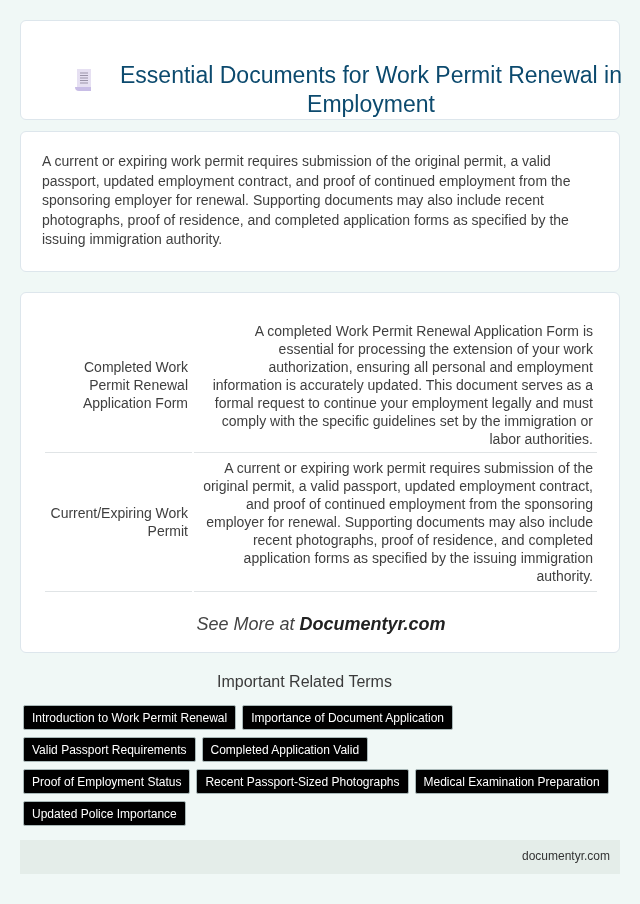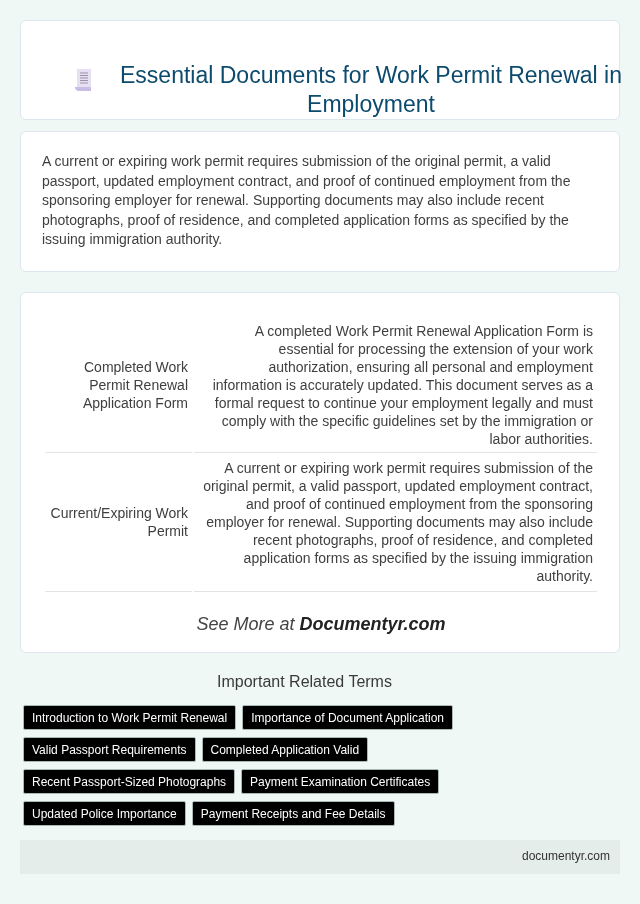--- a/index.html
+++ b/index.html
@@ -116,24 +116,24 @@
 <div class="tags">
   <div class="tag-row">
     <span class="tag">Introduction to Work Permit Renewal</span>
     <span class="tag">Importance of Document Application</span>
   </div>
   <div class="tag-row">
     <span class="tag">Valid Passport Requirements</span>
     <span class="tag">Completed Application Valid</span>
   </div>
   <div class="tag-row">
+    <span class="tag">Proof of Employment Status</span>
     <span class="tag">Recent Passport-Sized Photographs</span>
-    <span class="tag">Payment Examination Certificates</span>
+    <span class="tag">Medical Examination Preparation</span>
   </div>
   <div class="tag-row">
     <span class="tag">Updated Police Importance</span>
-    <span class="tag">Payment Receipts and Fee Details</span>
   </div>
 </div>
 
 <div id="footer">
   <span>documentyr.com</span>
 </div>
 
 </body></html>

